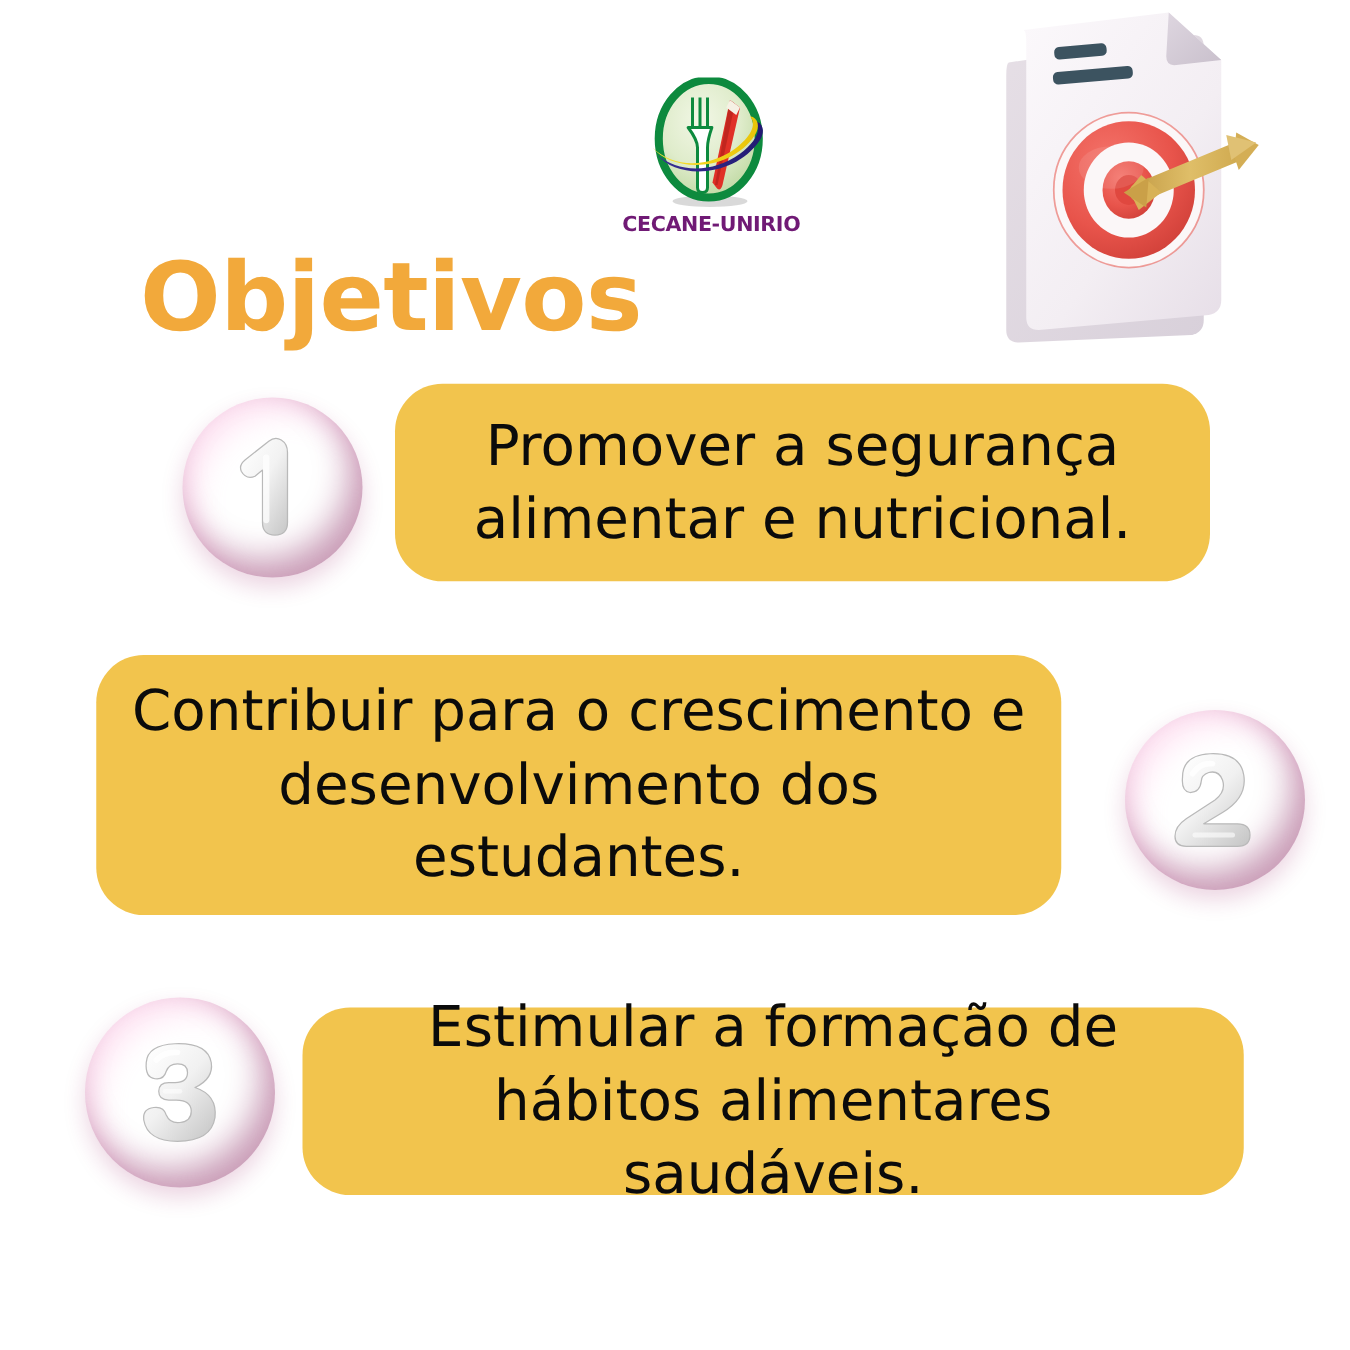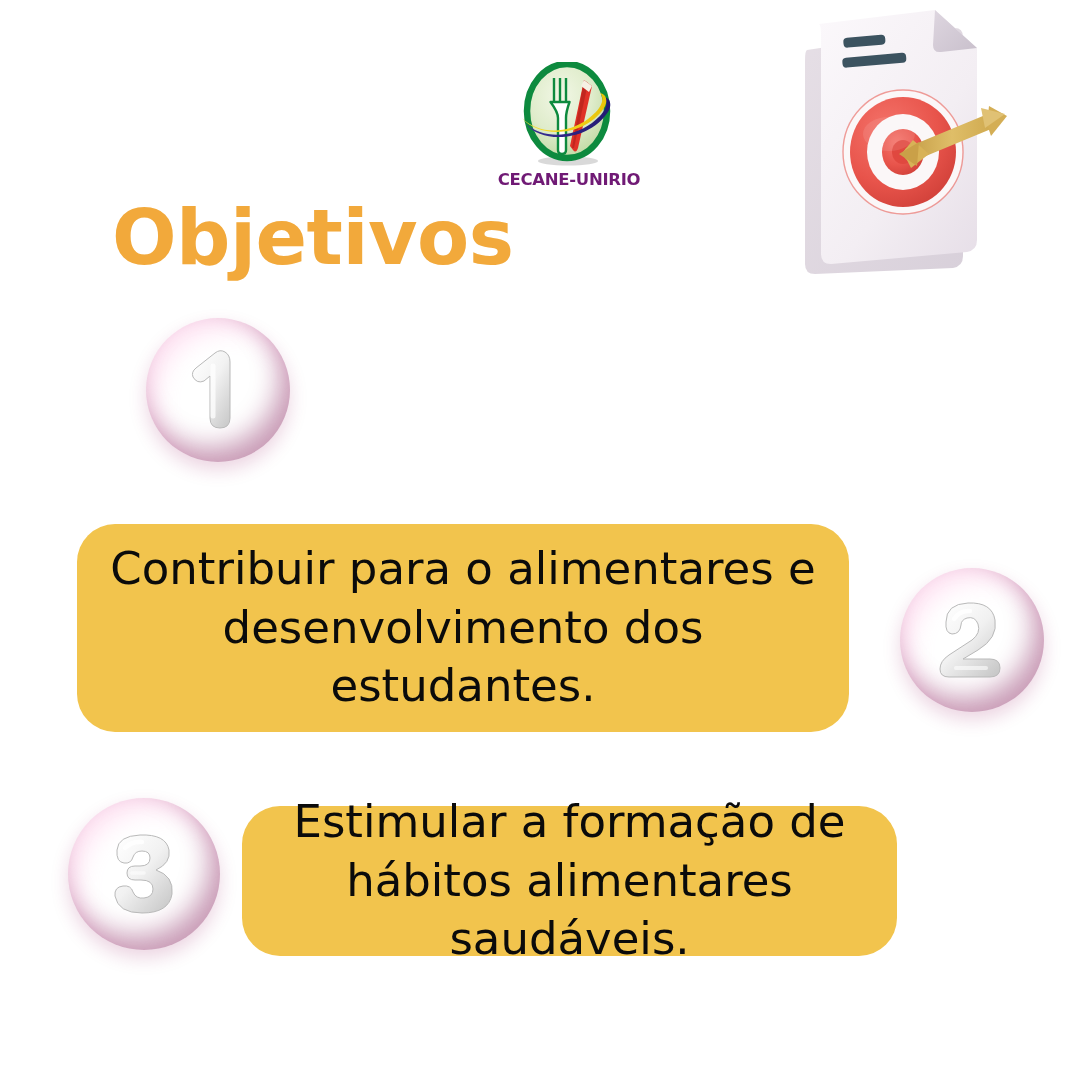--- a/index.html
+++ b/index.html
@@ -96,21 +96,21 @@
     line-height: 1.30;
   }
   #obj-box-2 {
     left: 77px;   top: 524px;
     width: 772px; height: 208px;
     font-size: 45px;
     line-height: 1.30;
   }
   #obj-box-3 {
     left: 242px;  top: 806px;
-    width: 655px; height: 150px;
+    width: 753px; height: 150px;
     font-size: 45px;
     line-height: 1.30;
   }
 
   
   .badge {
     position: absolute;
     border-radius: 50%;
     background:
       radial-gradient(circle at 30% 22%, #f island 0%, #ffffff00 0%),
@@ -240,23 +240,26 @@
         <linearGradient id="num1g" x1="0.1" y1="0" x2="0.95" y2="1">
           <stop offset="0%" stop-color="#ffffff"></stop>
           <stop offset="46%" stop-color="#f2f2f2"></stop>
           <stop offset="100%" stop-color="#c8c8c8"></stop>
         </linearGradient>
       </defs>
       <path d="M14,33 Q12,28 17,24 L36,9 Q41,5 46,8 Q51,11 51,18 L51,74 Q51,84 41,84 Q31,84 31,74 L31,32 L25,37 Q18,40 14,33 Z" fill="url(#num1g)" stroke="#b9b9b9" stroke-width="1" stroke-linejoin="round"></path>
       <path d="M34,22 L34,72" stroke="#ffffff" stroke-width="5" stroke-linecap="round" opacity="0.75"></path>
     </svg>
   </div>
+  <div class="obj-box" id="obj-box-1">
+    <span class="obj-text">Promover a segurança alimentar e nutricional.</span>
+  </div>
 
   <div class="obj-box" id="obj-box-2">
-    <span class="obj-text">Contribuir para o alimentares e desenvolvimento dos estudantes.</span>
+    <span class="obj-text">Contribuir para o crescimento e desenvolvimento dos estudantes.</span>
   </div>
   <div class="badge" id="badge-2">
     <svg width="84" height="92" viewBox="0 0 84 92">
       <defs>
         <linearGradient id="num2g" x1="0.1" y1="0" x2="0.95" y2="1">
           <stop offset="0%" stop-color="#ffffff"></stop>
           <stop offset="46%" stop-color="#f1f1f1"></stop>
           <stop offset="100%" stop-color="#c6c6c6"></stop>
         </linearGradient>
       </defs>

